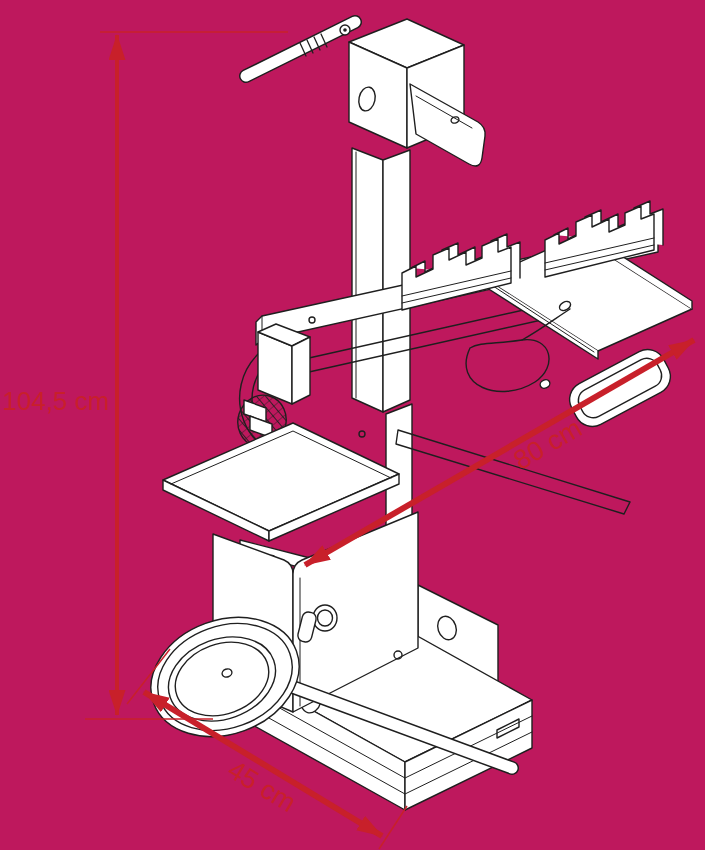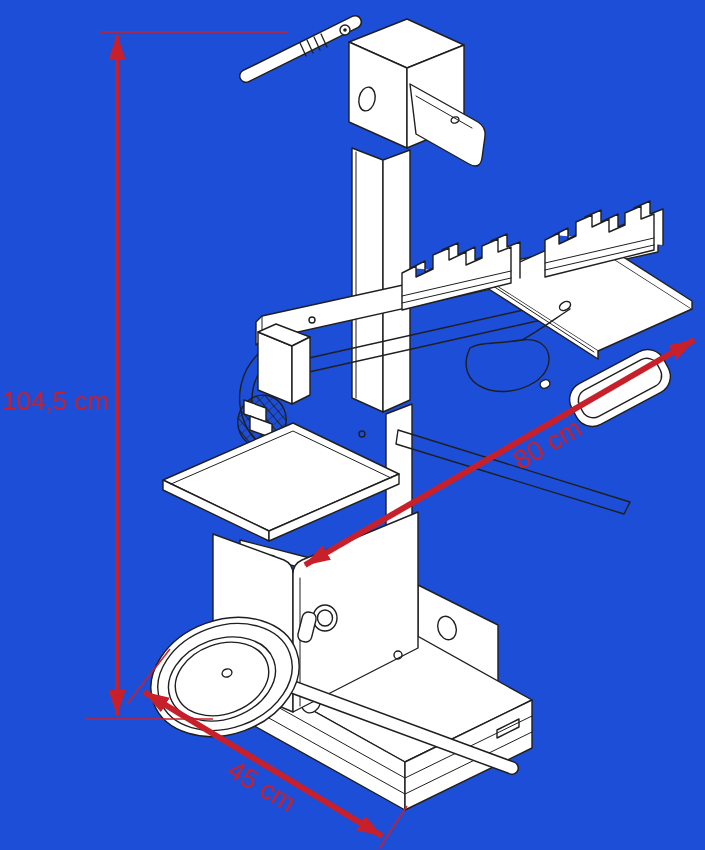--- a/index.html
+++ b/index.html
@@ -1,16 +1,16 @@
 <!DOCTYPE html>
 <html><head>
 <meta charset="utf-8">
 <style>
   html,body{margin:0;padding:0;background:#ffffff;}
-  .stage{position:relative;width:705px;height:850px;background:#1d4ed8;overflow:hidden;}
+  .stage{position:relative;width:705px;height:850px;background:#be185d;overflow:hidden;}
   svg{display:block;}
   .dim-text{font-family:"Liberation Sans",sans-serif;fill:#c8202a;}
 </style>
 </head>
 <body>
 
 <div class="stage">
 <svg width="705" height="850" viewBox="0 0 705 850" xmlns="http://www.w3.org/2000/svg">
   <defs>
     <marker id="arrowhead" viewBox="0 0 26 17" refX="25" refY="8.5" markerWidth="26" markerHeight="17" markerUnits="userSpaceOnUse" orient="auto-start-reverse">

